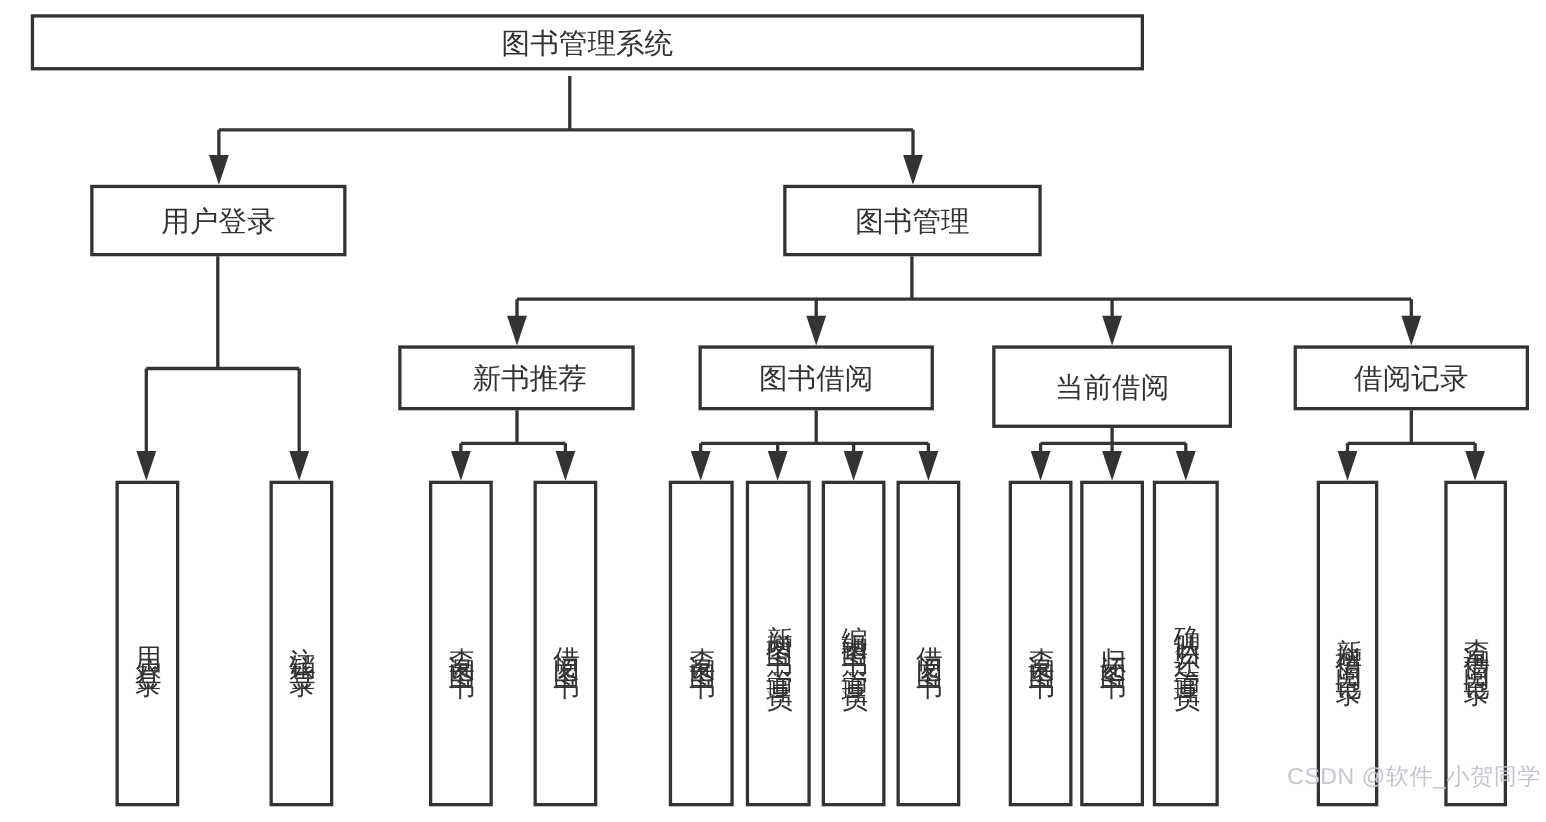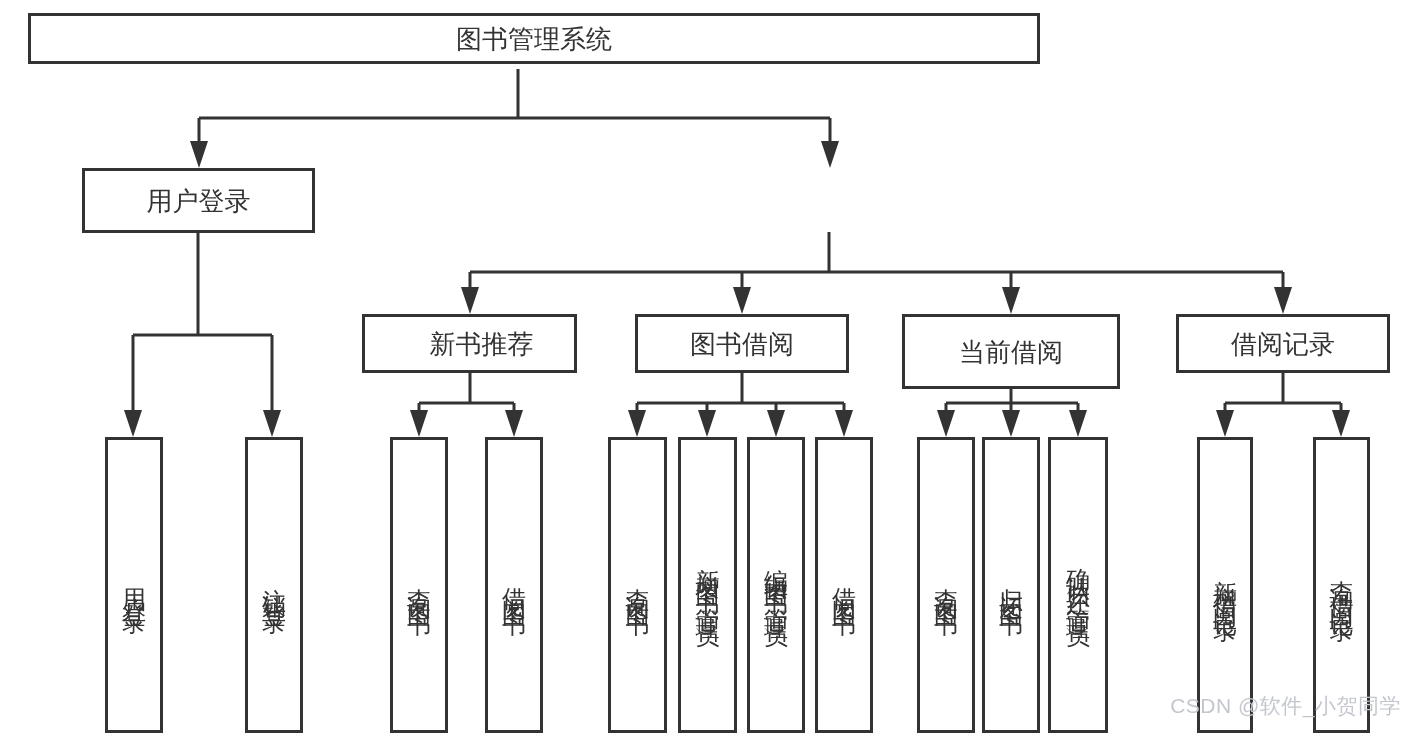--- a/index.html
+++ b/index.html
@@ -102,20 +102,21 @@
       <path d="M1283 372 V403 M1225 403 H1341 M1225 403 V411 M1341 403 V411"></path>
       <polygon points="1225,437 1216,410 1234,410"></polygon>
       <polygon points="1341,437 1332,410 1350,410"></polygon>
     </g>
   </svg>
 
   <div class="node" style="left:12px; top:13px; width:1012px; height:51px;margin-left:16px;">图书管理系统</div>
 
   <div class="node" style="left:82px; top:168px; width:233px; height:65px;">用户登录</div>
 
+  <div class="node" style="left:712px; top:168px; width:235px; height:65px;">图书管理</div>
 
   <div class="node" style="left:362px; top:314px; width:215px; height:59px;padding-left:24px;">新书推荐</div>
 
   <div class="node" style="left:635px; top:314px; width:214px; height:59px;">图书借阅</div>
 
   <div class="node" style="left:902px; top:314px; width:218px; height:75px;">当前借阅</div>
 
   <div class="node" style="left:1176px; top:314px; width:214px; height:59px;">借阅记录</div>
 
   <div class="node tall" style="left:105px; width:58px;">用户登录</div>

